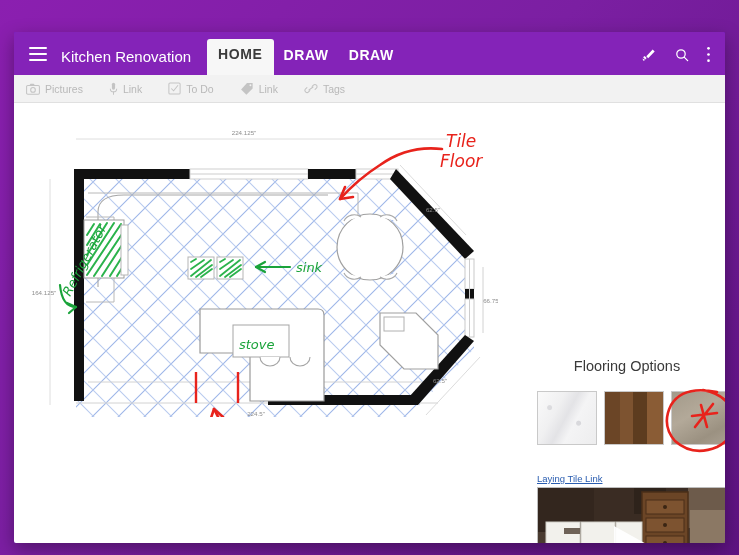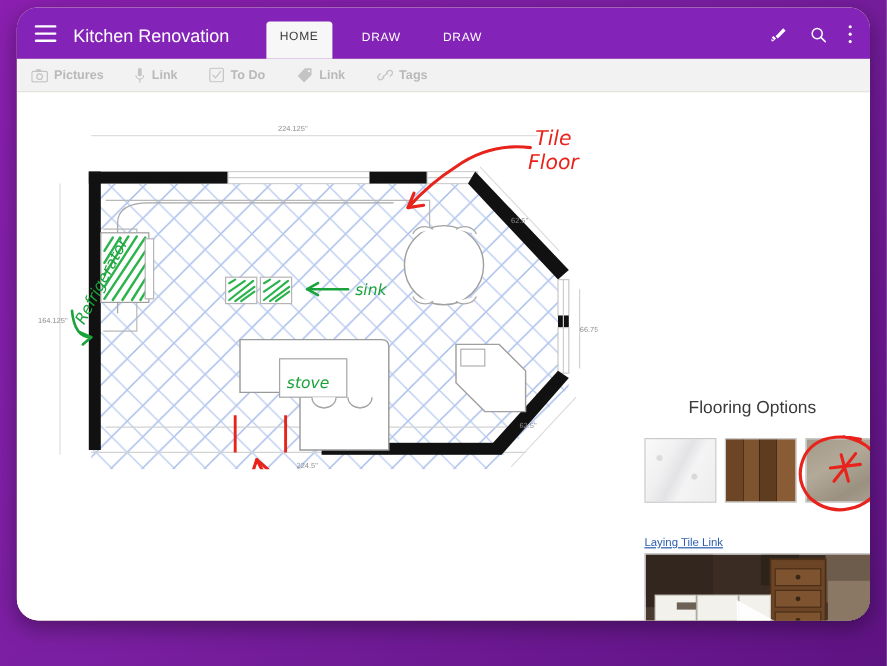--- a/index.html
+++ b/index.html
@@ -2,56 +2,56 @@
 <html><head>
 <meta charset="utf-8">
 <style>
   html,body{margin:0;padding:0;}
   body{
     width:739px;height:555px;overflow:hidden;
     background:linear-gradient(135deg,#8b1fb0 0%,#7b1fa2 45%,#5e1382 100%);
     font-family:"Liberation Sans",sans-serif;
   }
   .app-window{
-    position:absolute;left:14px;top:6px;width:711px;height:511px;
-    background:#fef9c3;border-radius:18px;overflow:hidden;
+    position:absolute;left:14px;top:32px;width:711px;height:511px;
+    background:#6d28d9;border-radius:2px;overflow:hidden;
     box-shadow:0 6px 18px rgba(0,0,0,.35);
   }
   
   .titlebar{
     position:relative;height:43px;background:#8423b8;
     display:flex;align-items:flex-end;
   }
   .hamburger{
     width:18px;height:14px;margin:0 14px 14px 15px;
     display:flex;flex-direction:column;justify-content:space-between;
     cursor:pointer;
   }
   .hamburger i{display:block;height:2px;background:#fff;border-radius:1px;}
   .doc-title{
     color:#fff;font-size:15px;margin:0 16px 10px 0;white-space:nowrap;
   }
   .tabs{display:flex;align-items:flex-end;height:43px;}
   .tab{
-    font-size:10px;font-weight:normal;letter-spacing:.6px;color:#ffffff;
-    padding:6px 10px 12px 10px;cursor:pointer;white-space:nowrap;margin-left:15px;
+    font-size:14px;font-weight:bold;letter-spacing:.6px;color:#ffffff;
+    padding:6px 10px 12px 10px;cursor:pointer;white-space:nowrap;
   }
   .tab.active{
     background:#f7f7f7;color:#3b3b3b;border-radius:3px 3px 0 0;
     padding:7px 11px 13px 11px;margin-bottom:0;
   }
   .hdr-actions{
     margin-left:auto;display:flex;align-items:center;gap:16px;
     padding:0 14px 12px 0;
   }
   .hicon{cursor:pointer;display:block;}
   
   .ribbon{
     height:27px;background:#f2f2f2;border-bottom:1px solid #e0e0e0;
-    display:flex;padding-left:12px;gap:26px;font-weight:bold;
+    display:flex;padding-left:12px;gap:26px;
   }
   .ribbon-item{
     display:flex;align-items:center;gap:5px;
     font-size:10.5px;color:#b9b9b9;cursor:default;white-space:nowrap;
   }
   
   .canvas{position:relative;width:711px;height:441px;background:#fff;overflow:hidden;}
   .floorplan{position:absolute;left:14px;top:14px;width:470px;height:300px;}
   .panel-title{
     position:absolute;left:508px;top:255px;width:210px;text-align:center;

